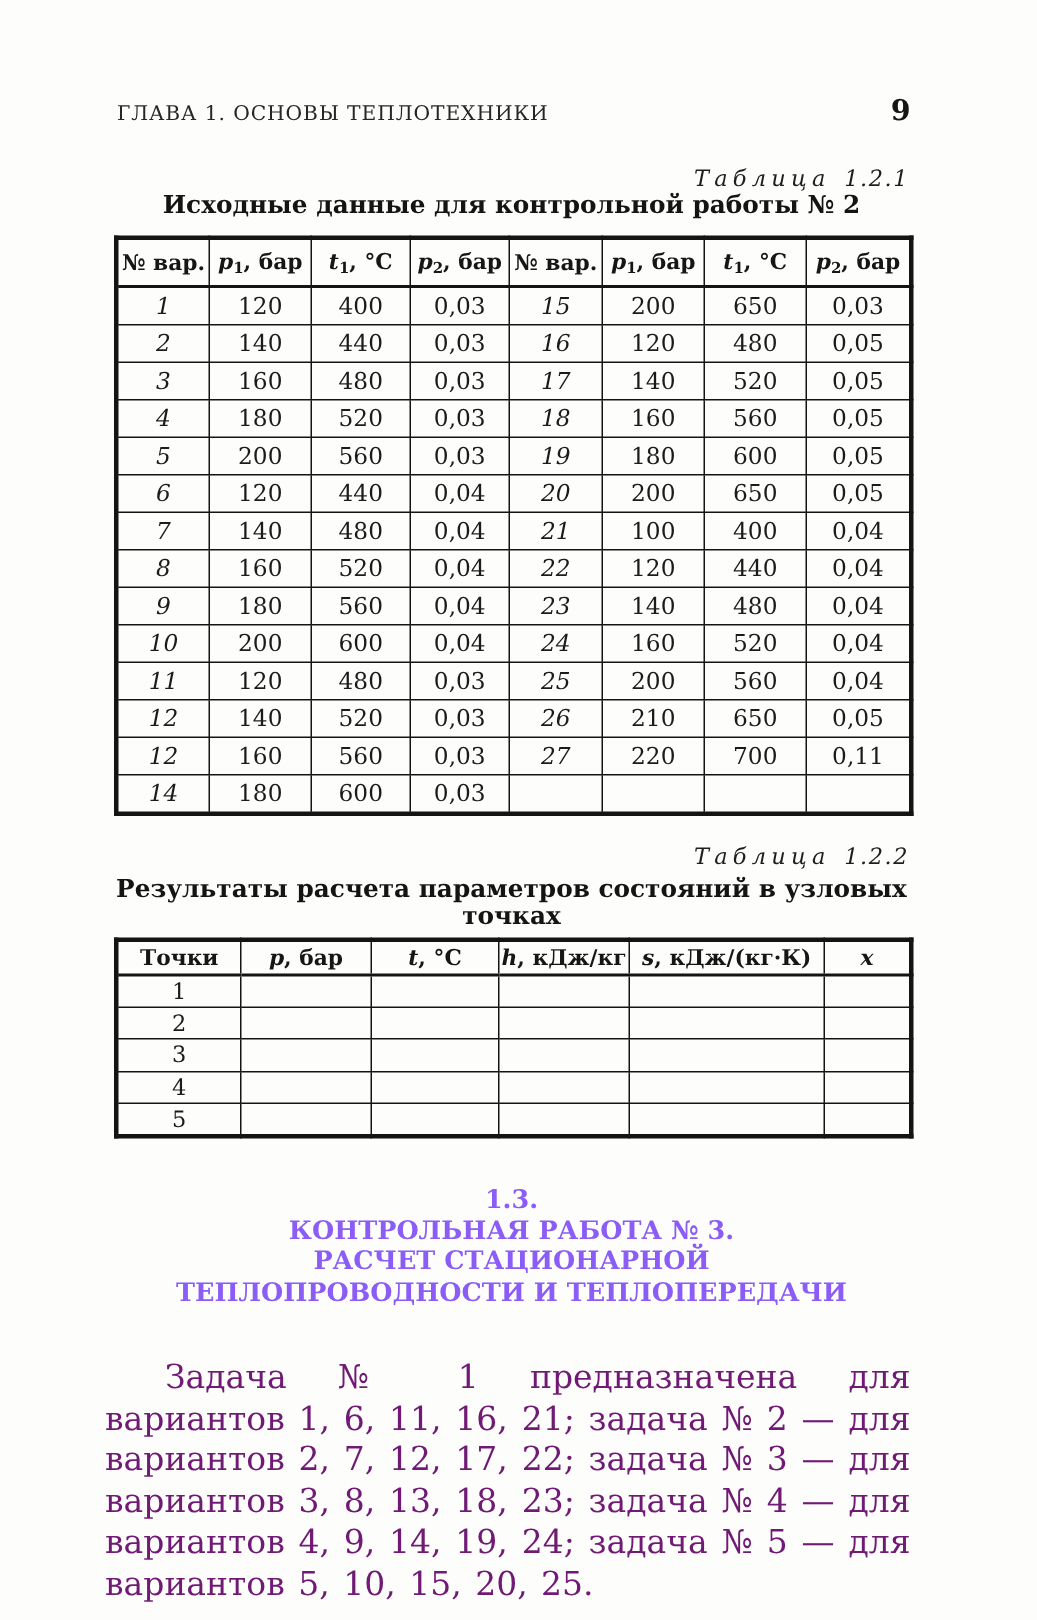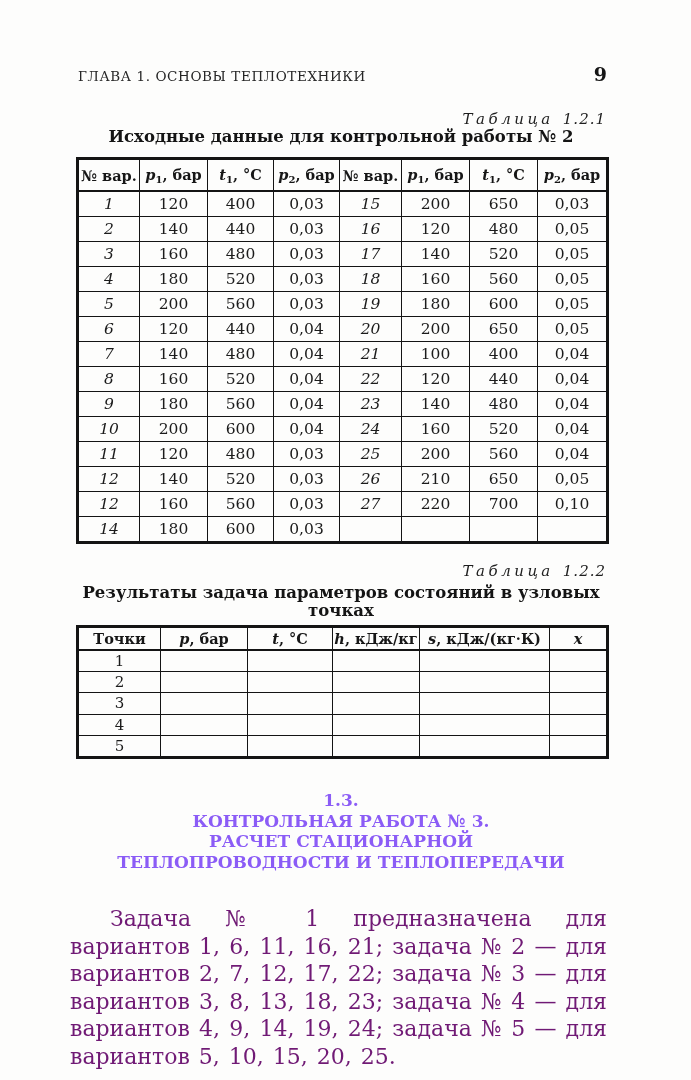--- a/index.html
+++ b/index.html
@@ -289,42 +289,42 @@
             <td>0,05</td>
           </tr>
           <tr>
             <td class="variant-num">12</td>
             <td>160</td>
             <td>560</td>
             <td>0,03</td>
             <td class="variant-num">27</td>
             <td>220</td>
             <td>700</td>
-            <td>0,10</td>
+            <td>0,11</td>
           </tr>
           <tr>
             <td class="variant-num">14</td>
             <td>180</td>
             <td>600</td>
             <td>0,03</td>
             <td class="variant-num"></td>
             <td></td>
             <td></td>
             <td></td>
           </tr>
         </tbody>
     </table>
   </div>
 
   <div class="tbl-caption caption-2">
     <span class="cap-word">Таблица</span><span class="cap-num">1.2.2</span>
   </div>
 
   <div class="tbl-title title-2">
-    <div>Результаты задача параметров состояний в узловых точках</div>
+    <div>Результаты расчета параметров состояний в узловых точках</div>
   </div>
 
   <div class="tbl-wrap tbl-wrap-2">
     <table id="table2">
       <colgroup>
         <col style="width:83px">
           <col style="width:87px">
           <col style="width:85px">
         <col style="width:87px">
           <col style="width:130px">

